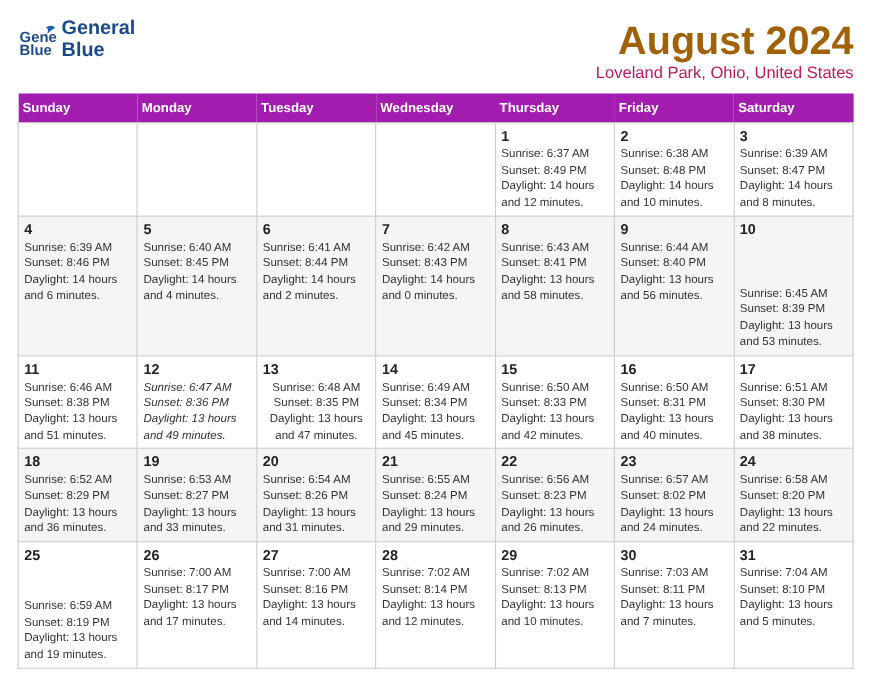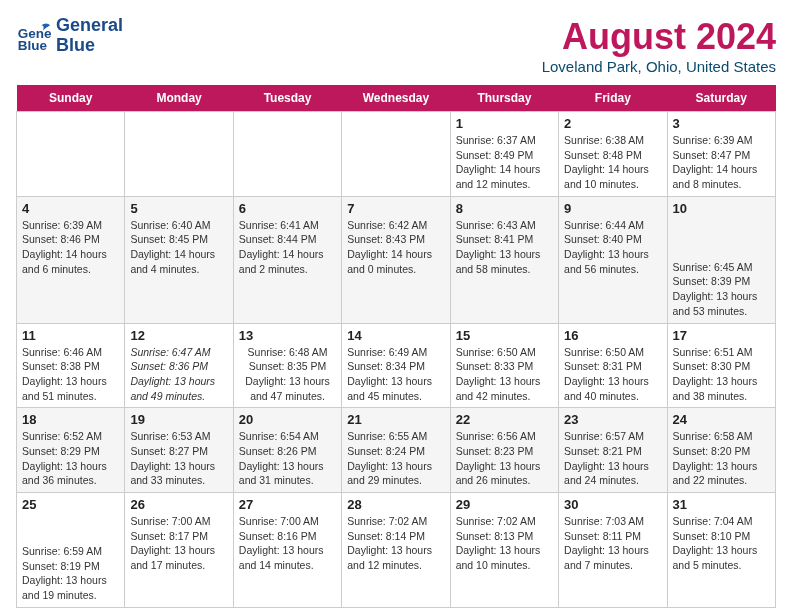--- a/index.html
+++ b/index.html
@@ -33,36 +33,36 @@
     .logo-icon {
       width: 36px;
       height: 36px;
     }
     .title-area {
       text-align: right;
     }
     .calendar-title {
       font-size: 36px;
       font-weight: bold;
-      color: #be185d;
+      color: #a16207;
     }
     .calendar-subtitle {
       font-size: 15px;
-      color: #0c4a6e;
+      color: #be185d;
     }
     table {
       width: 100%;
       border-collapse: collapse;
       font-size: 11px;
     }
     thead th {
-      background-color: #be185d;
+      background-color: #a21caf;
       color: #fff;
       padding: 6px 4px;
-      text-align: center;
+      text-align: left;
       font-size: 12px;
       font-weight: bold;
     }
     tbody td {
       border: 1px solid #ccc;
       vertical-align: top;
       padding: 4px 5px;
       width: calc(100% / 7);
       min-height: 80px;
       height: 80px;
@@ -286,21 +286,21 @@
         <td>
           <span class="day-number">22</span>
           <div class="day-detail" style="white-space: pre-line;">Sunrise: 6:56 AM
 Sunset: 8:23 PM
 Daylight: 13 hours
 and 26 minutes.</div>
         </td>
         <td>
           <span class="day-number">23</span>
           <div class="day-detail" style="white-space: pre-line;">Sunrise: 6:57 AM
-Sunset: 8:21 PM
+Sunset: 8:02 PM
 Daylight: 13 hours
 and 24 minutes.</div>
         </td>
         <td>
           <span class="day-number">24</span>
           <div class="day-detail" style="white-space: pre-line;">Sunrise: 6:58 AM
 Sunset: 8:20 PM
 Daylight: 13 hours
 and 22 minutes.</div>
         </td>

